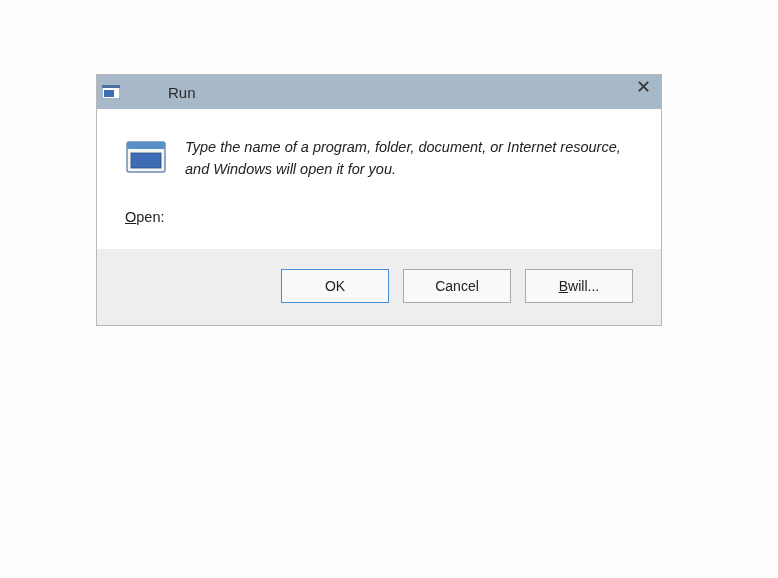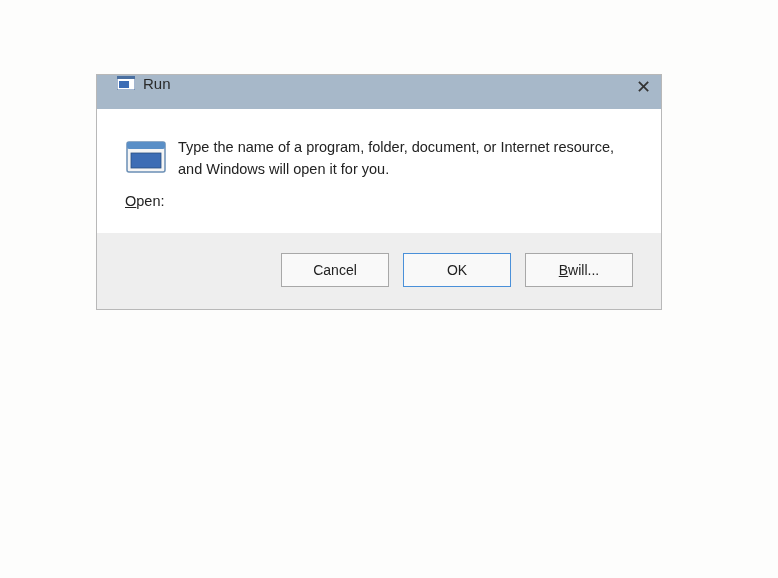--- a/index.html
+++ b/index.html
@@ -16,22 +16,24 @@
       top: 74px;
       width: 566px;
       background: #fff;
       border: 1px solid #b8b8b8;
       box-shadow: 0 0 0 rgba(0,0,0,0);
     }
     .titlebar {
       height: 34px;
       background: #a7b8c9;
       display: flex;
-      padding: 0 20px;
+      align-items: center;
+      padding: 0 5px;
       position: relative;
+      gap: 40px;
     }
     .titlebar-icon {
       width: 18px;
       height: 16px;
       margin-right: 8px;
       display: flex;
       align-items: center;
       justify-content: center;
     }
     .titlebar-title {
@@ -48,22 +50,23 @@
       font-family: Arial, sans-serif;
       line-height: 1;
     }
     .body-area {
       background: #fff;
       padding: 28px 28px 24px 28px;
     }
     .info-row {
       display: flex;
       align-items: flex-start;
-      gap: 11px;
-      margin-bottom: 12px;
+      gap: 18px;
+      margin-bottom: 28px;
+      font-style: italic;
     }
     .run-icon {
       width: 42px;
       height: 38px;
       flex-shrink: 0;
       margin-top: 2px;
     }
     .info-text {
       font-size: 14.5px;
       color: #222;
@@ -162,21 +165,21 @@
       </span>
       <div class="info-text">Type the name of a program, folder, document, or Internet resource, and Windows will open it for you.</div>
     </div>
 
     <div class="open-row">
       <div class="open-label"><span class="u">O</span><span>pen:</span></div>
     </div>
   </div>
 
   <div class="button-bar">
+    <button class="btn default">OK</button>
     <button class="btn">Cancel</button>
-    <button class="btn default">OK</button>
     <button class="btn">
         <span class="u">B</span>
         <span>will...</span>
       </button>
   </div>
 
 </div>
 
 </body></html>

